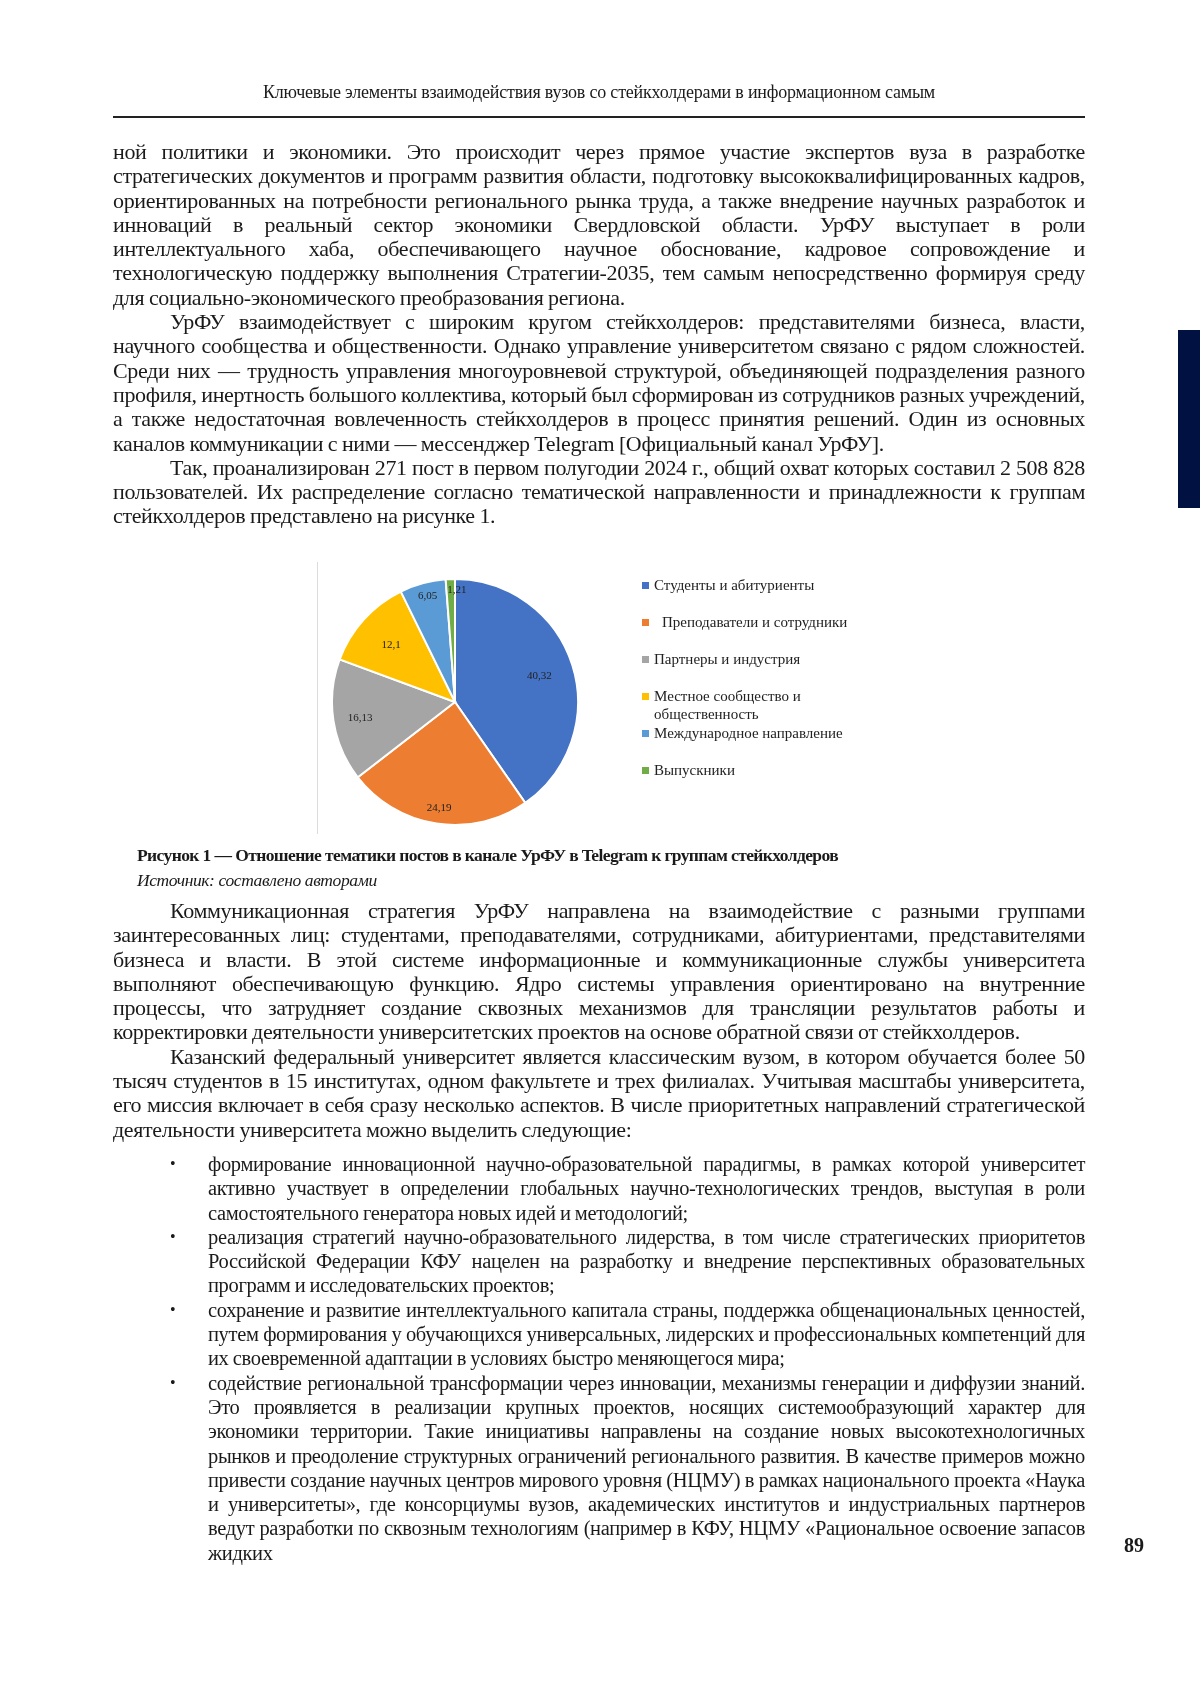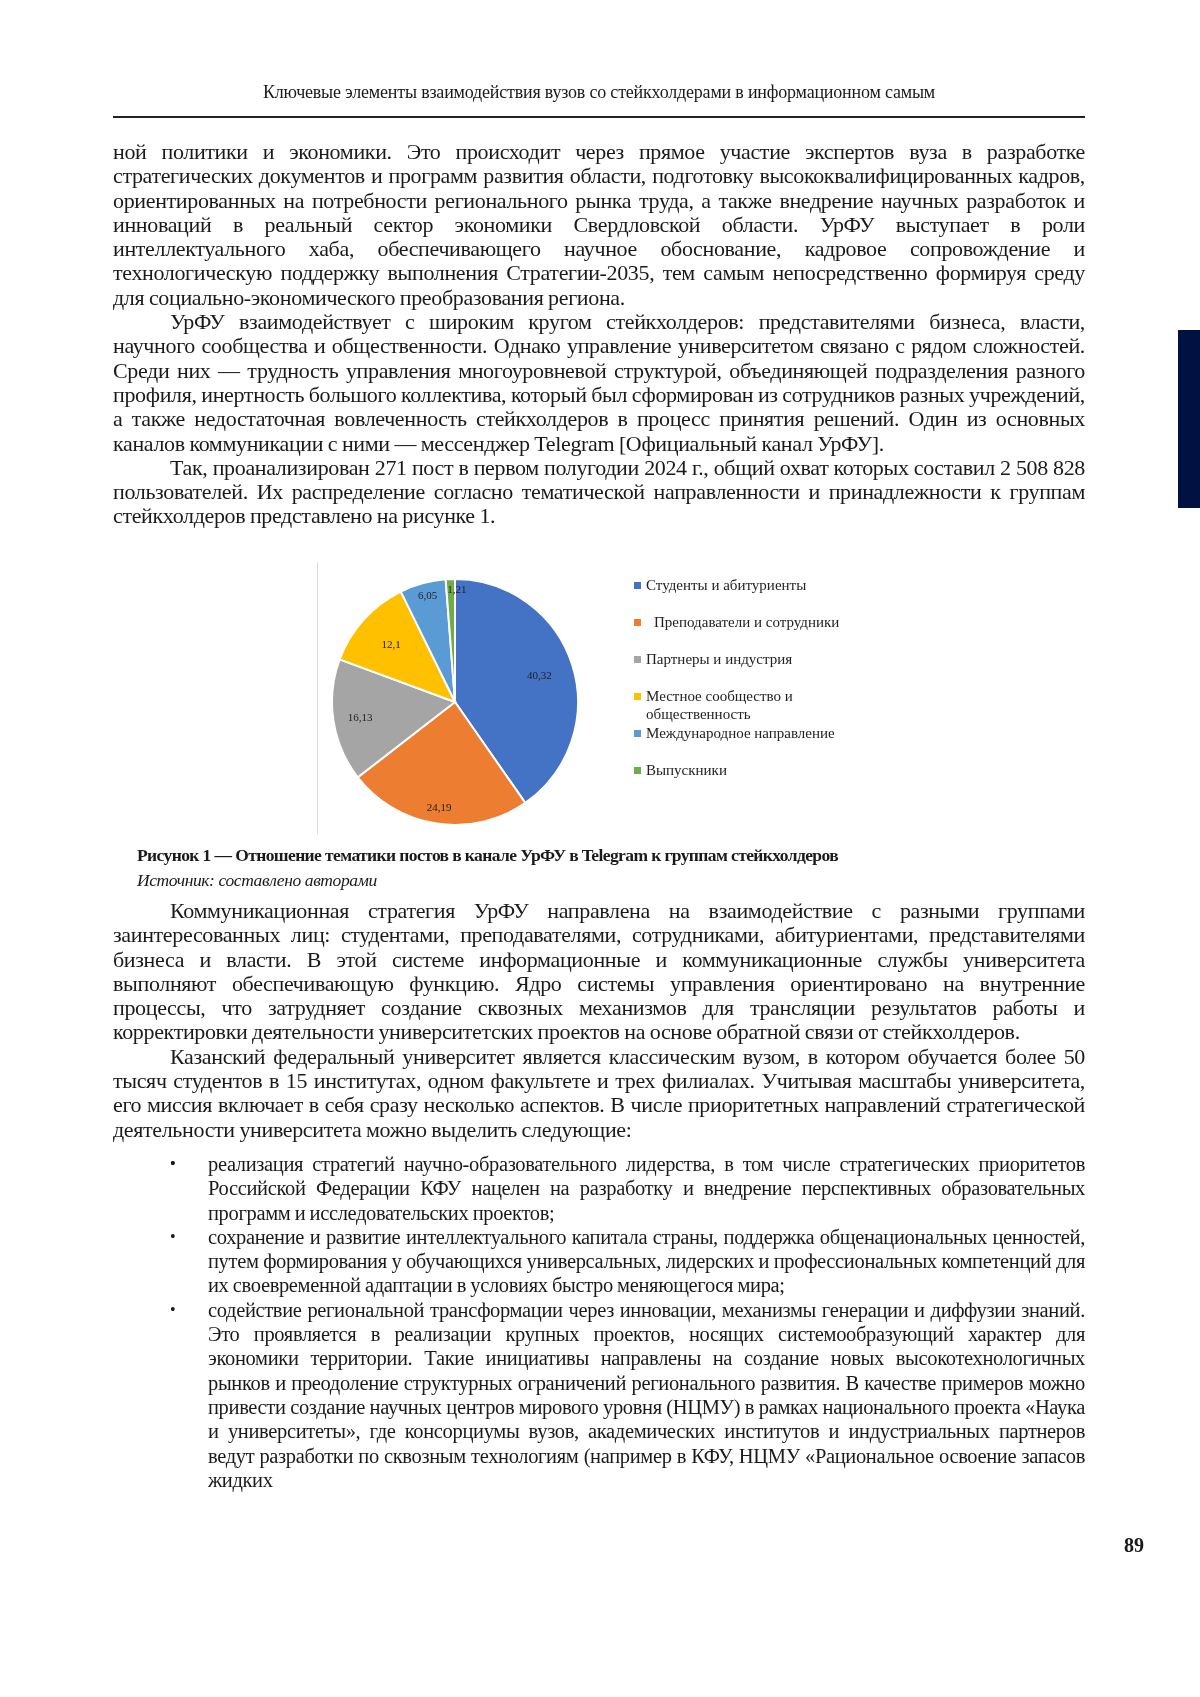--- a/index.html
+++ b/index.html
@@ -34,21 +34,21 @@
   }
   .fig-vline {
     position: absolute; left: 1px; top: 0; width: 1px; height: 272px; background: #dcdcdc;
   }
   .fig-svg { position: absolute; left: 0; top: 0; }
   .legend {
     position: absolute; left: 310px; top: 14px; width: 330px;
     font-family: "Liberation Serif", "DejaVu Serif", serif;
     font-size: 15px; color: #222;
   }
-  .legend-item { position: absolute; left: 8px; display: flex; align-items: flex-start; line-height: 18px; }
+  .legend-item { position: absolute; left: 16px; display: flex; align-items: flex-start; line-height: 18px; }
   .legend-swatch { width: 7px; height: 7px; margin-top: 6px; margin-right: 5px; flex: none; }
   .caption {
     position: absolute; left: 137px; top: 845px; font-size: 17.5px; font-weight: bold;
     letter-spacing: -0.6px;
   }
   .source {
     position: absolute; left: 137px; top: 870px; font-size: 17.5px; font-style: italic;
     letter-spacing: -0.4px;
   }
   .bullets {
@@ -124,20 +124,21 @@
 <div class="source">Источник: составлено авторами</div>
 
 <div class="text-block" id="block2">
   <p>Коммуникационная стратегия УрФУ направлена на взаимодействие с разными группами заинтересованных лиц: студентами, преподавателями, сотрудниками, абитуриентами, представителями бизнеса и власти. В этой системе информационные и коммуникационные службы университета выполняют обеспечивающую функцию. Ядро системы управления ориентировано на внутренние процессы, что затрудняет создание сквозных механизмов для трансляции результатов работы и корректировки деятельности университетских проектов на основе обратной связи от стейкхолдеров.</p>
   <p>Казанский федеральный университет является классическим вузом, в котором обучается более 50 тысяч студентов в 15 институтах, одном факультете и трех филиалах. Учитывая масштабы университета, его миссия включает в себя сразу несколько аспектов. В числе приоритетных направлений стратегической деятельности университета можно выделить следующие:</p>
 </div>
 
 <div class="bullets">
   <div class="bullet-item">
     <span class="bullet-dot">•</span>
+    <span>формирование инновационной научно-образовательной парадигмы, в рамках которой университет активно участвует в определении глобальных научно-технологических трендов, выступая в роли самостоятельного генератора новых идей и методологий;</span>
   </div>
   <div class="bullet-item">
     <span class="bullet-dot">•</span>
     <span>реализация стратегий научно-образовательного лидерства, в том числе стратегических приоритетов Российской Федерации КФУ нацелен на разработку и внедрение перспективных образовательных программ и исследовательских проектов;</span>
   </div>
   <div class="bullet-item">
     <span class="bullet-dot">•</span>
     <span>сохранение и развитие интеллектуального капитала страны, поддержка общенациональных ценностей, путем формирования у обучающихся универсальных, лидерских и профессиональных компетенций для их своевременной адаптации в условиях быстро меняющегося мира;</span>
   </div>
   <div class="bullet-item">

